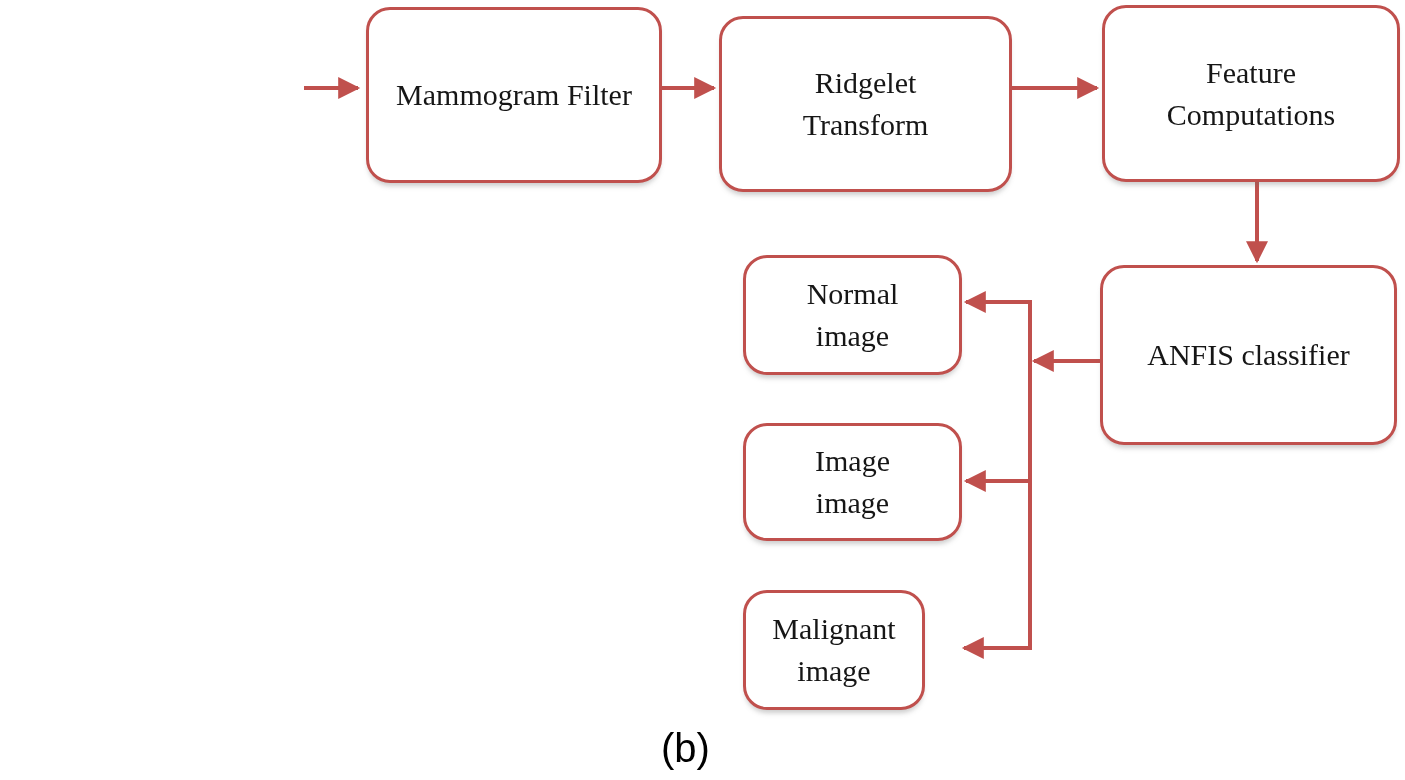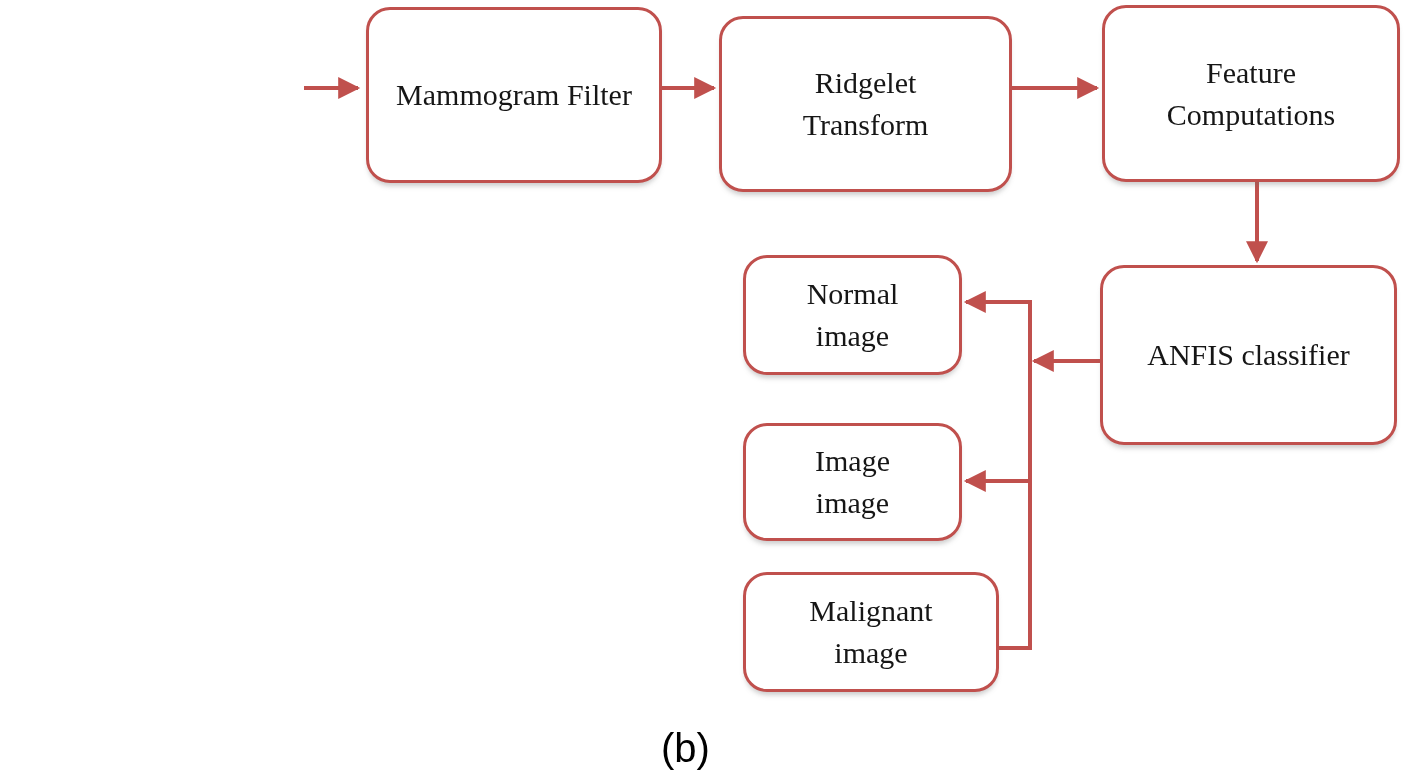--- a/index.html
+++ b/index.html
@@ -97,20 +97,20 @@
   <div class="node small" style="left:743px;top:255px;width:219px;height:120px">
     <span class="node-label">Normal
 image</span>
   </div>
 
   <div class="node small" style="left:743px;top:423px;width:219px;height:118px">
     <span class="node-label">Image
 image</span>
   </div>
 
-  <div class="node small" style="left:743px;top:572px;width:256px;height:120px">
+  <div class="node small" style="left:743px;top:590px;width:182px;height:120px">
     <span class="node-label">Malignant
 image</span>
   </div>
 
   <div class="caption">(b)</div>
 
 </div>
 
 </body></html>

